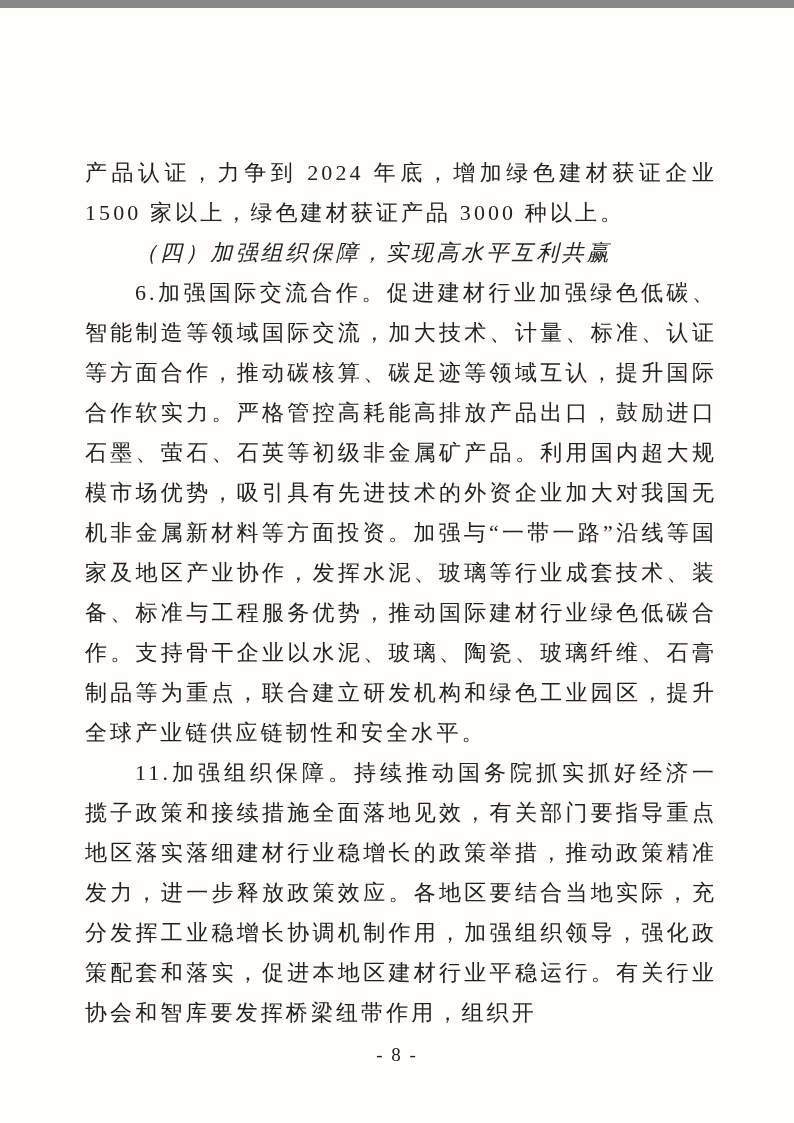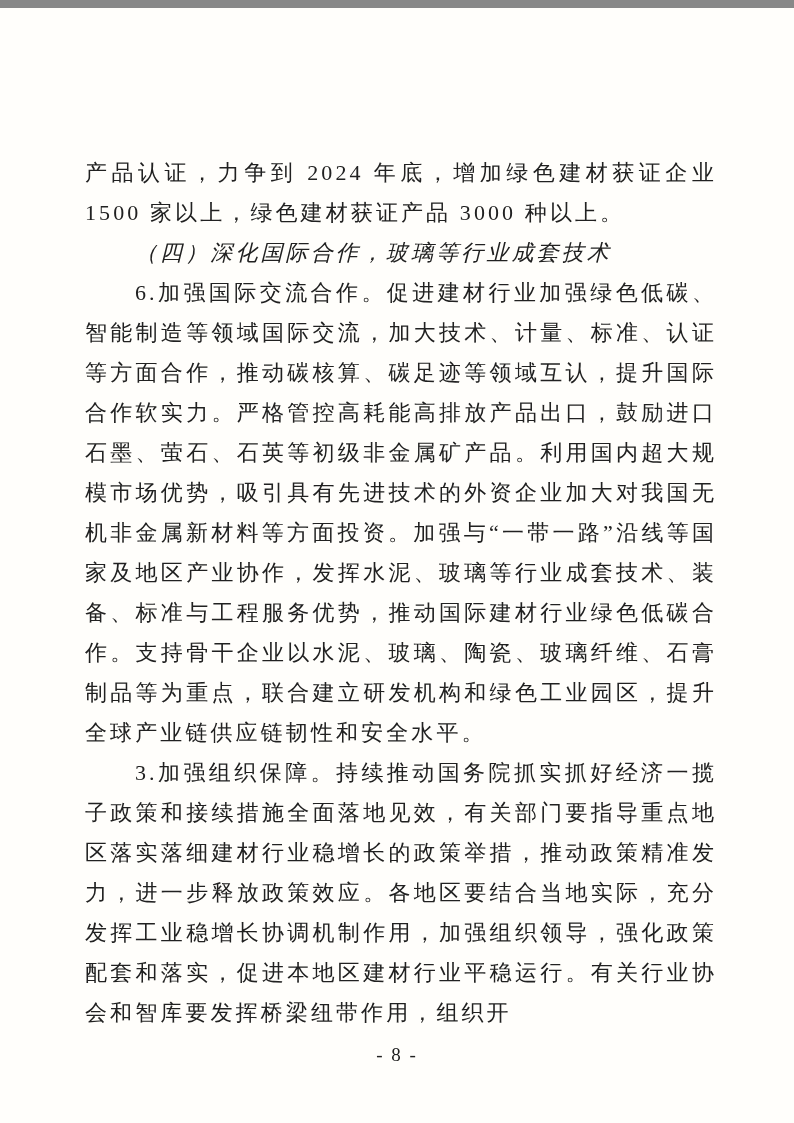--- a/index.html
+++ b/index.html
@@ -57,18 +57,18 @@
     color: #212121;
     font-family: "Liberation Serif", "DejaVu Serif", serif;
   }
 </style>
 </head>
 <body>
 
 <div class="page">
   <div class="content">
     <p class="para">产品认证，力争到 2024 年底，增加绿色建材获证企业 1500 家以上，绿色建材获证产品 3000 种以上。</p>
-    <p class="heading-kai">（四）深化国际合作，玻璃等行业成套技术</p>
+    <p class="heading-kai">（四）加强组织保障，实现高水平互利共赢</p>
     <p class="para indent">6.加强国际交流合作。促进建材行业加强绿色低碳、智能制造等领域国际交流，加大技术、计量、标准、认证等方面合作，推动碳核算、碳足迹等领域互认，提升国际合作软实力。严格管控高耗能高排放产品出口，鼓励进口石墨、萤石、石英等初级非金属矿产品。利用国内超大规模市场优势，吸引具有先进技术的外资企业加大对我国无机非金属新材料等方面投资。加强与“一带一路”沿线等国家及地区产业协作，发挥水泥、玻璃等行业成套技术、装备、标准与工程服务优势，推动国际建材行业绿色低碳合作。支持骨干企业以水泥、玻璃、陶瓷、玻璃纤维、石膏制品等为重点，联合建立研发机构和绿色工业园区，提升全球产业链供应链韧性和安全水平。</p>
-    <p class="para indent">3.加强组织保障。持续推动国务院抓实抓好经济一揽子政策和接续措施全面落地见效，有关部门要指导重点地区落实落细建材行业稳增长的政策举措，推动政策精准发力，进一步释放政策效应。各地区要结合当地实际，充分发挥工业稳增长协调机制作用，加强组织领导，强化政策配套和落实，促进本地区建材行业平稳运行。有关行业协会和智库要发挥桥梁纽带作用，组织开</p>
+    <p class="para indent">11.加强组织保障。持续推动国务院抓实抓好经济一揽子政策和接续措施全面落地见效，有关部门要指导重点地区落实落细建材行业稳增长的政策举措，推动政策精准发力，进一步释放政策效应。各地区要结合当地实际，充分发挥工业稳增长协调机制作用，加强组织领导，强化政策配套和落实，促进本地区建材行业平稳运行。有关行业协会和智库要发挥桥梁纽带作用，组织开</p>
   </div>
   <div class="footer">- 8 -</div>
 </div>
 
 </body></html>

